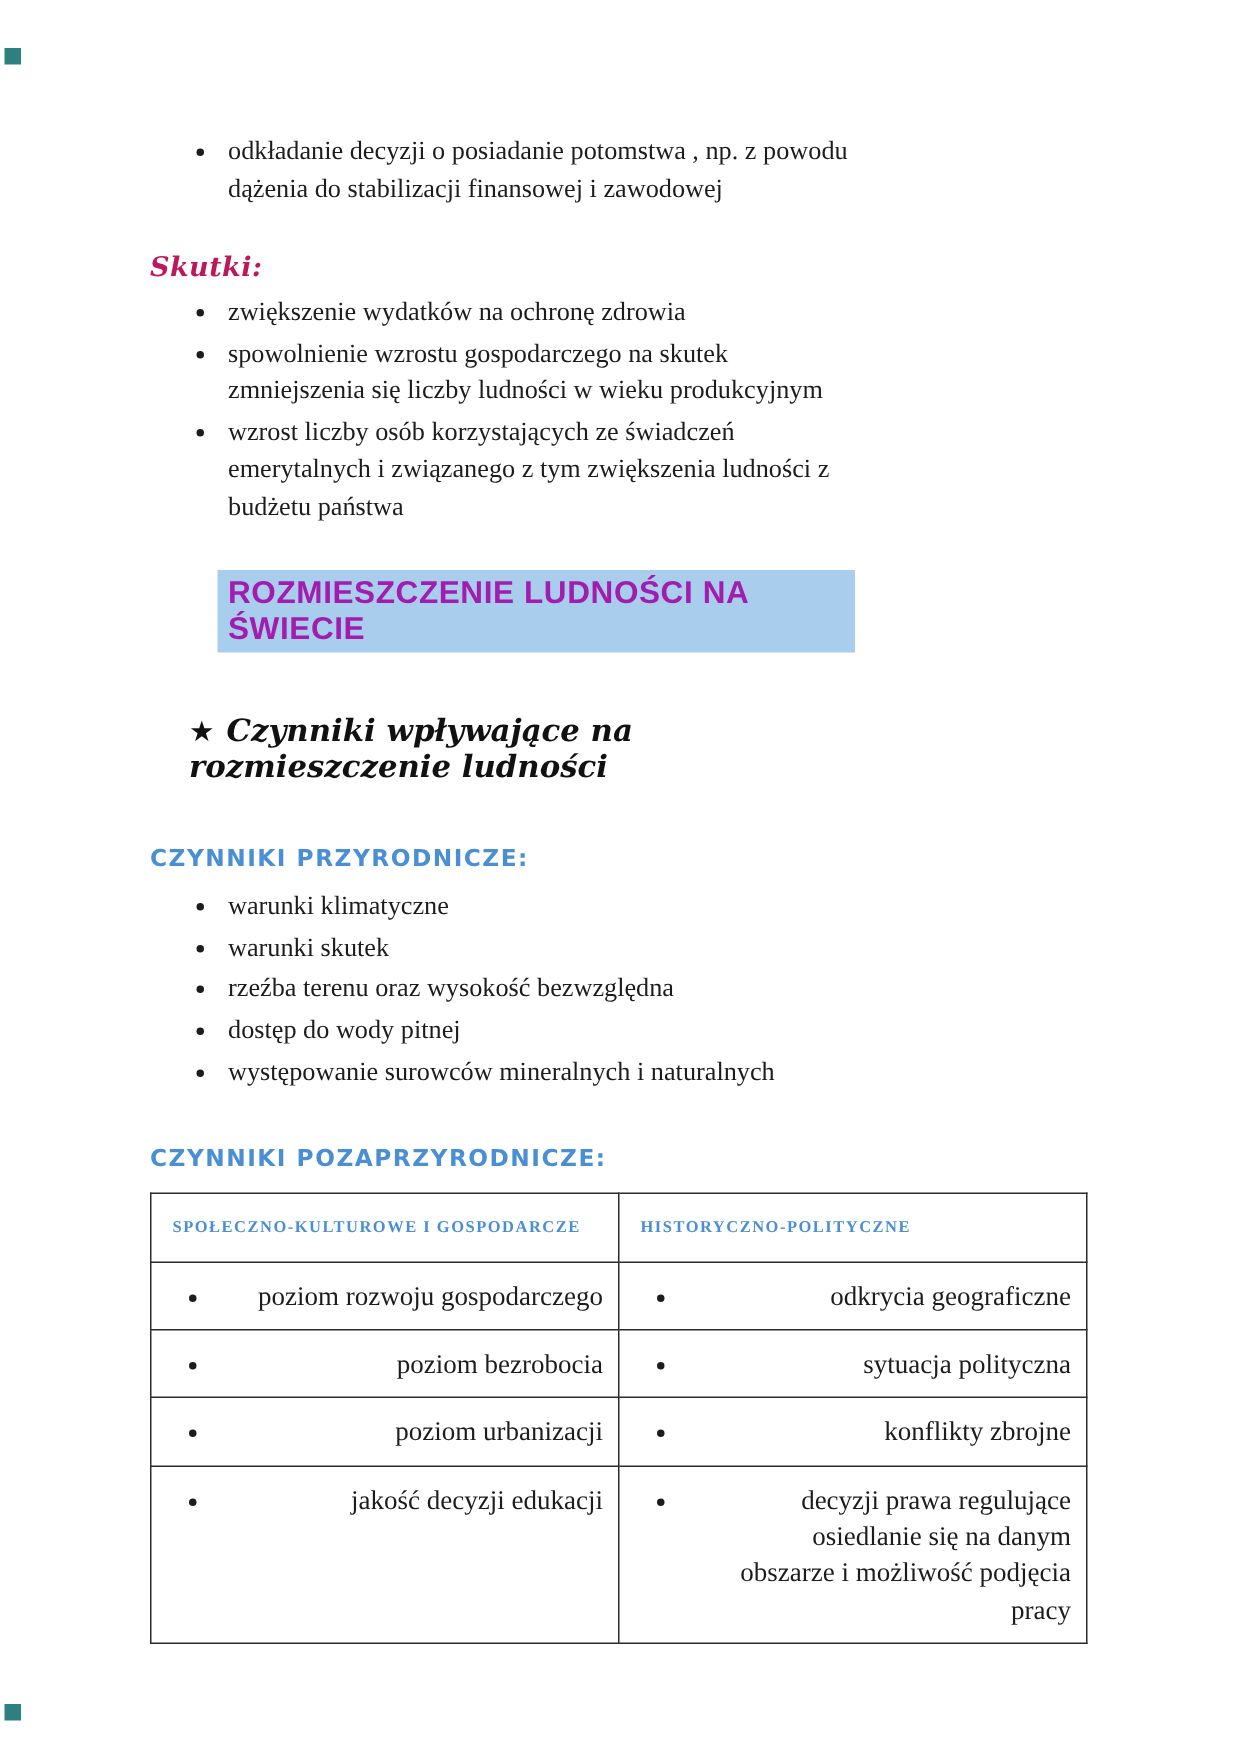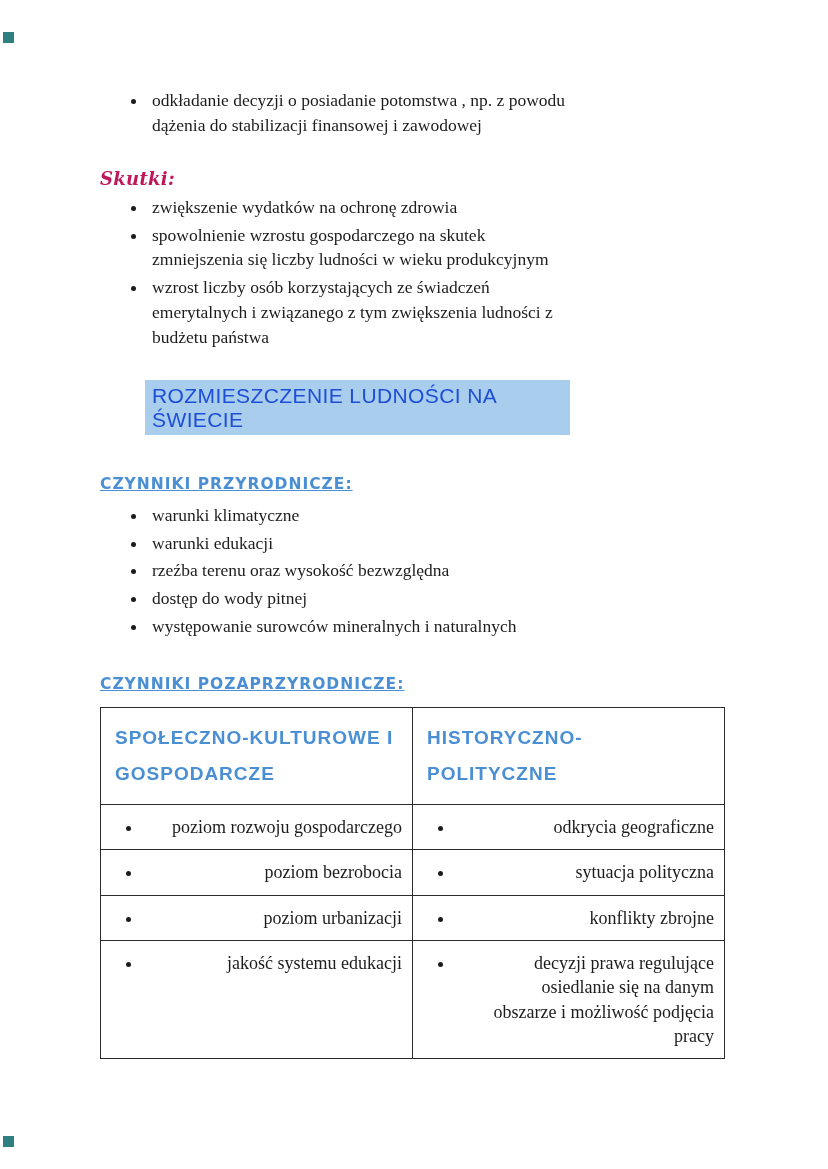--- a/index.html
+++ b/index.html
@@ -49,24 +49,24 @@
     margin-bottom: 6px;
     letter-spacing: 0.3px;
   }
 
   .skutki-list { margin-bottom: 30px; }
 
   .main-title-wrap { margin-left: 45px; margin-bottom: 40px; }
   .main-title {
     display: inline-block;
     font-family: "Liberation Sans", sans-serif;
-    font-weight: 400;
+    font-weight: 700;
     font-size: 21px;
     letter-spacing: 0.4px;
-    color: #1d4ed8;
+    color: #a21caf;
     background: #a9cdec;
     padding: 4px 7px 3px 7px;
   }
 
   .subtitle {
     margin-left: 26px;
     margin-bottom: 40px;
     font-family: "DejaVu Serif", serif;
     font-size: 20.5px;
     font-weight: bold;
@@ -80,40 +80,39 @@
     margin-right: 8px;
   }
 
   .blue-heading {
     font-family: "DejaVu Sans", sans-serif;
     font-weight: bold;
     font-size: 15.5px;
     letter-spacing: 1px;
     color: #4a8fd4;
     margin-bottom: 10px;
-    text-decoration: underline;
   }
   .blue-heading.second { margin-bottom: 14px; }
 
   .przyrodnicze-list { margin-bottom: 36px; }
 
   table.factors {
     border-collapse: collapse;
     width: 625px;
     table-layout: fixed;
   }
   table.factors th, table.factors td {
     border: 1.6px solid #2b2b2b;
     vertical-align: top;
     text-align: left;
   }
   table.factors th {
-    font-family: Liberation Sans, sans-serif;
-    font-weight: bold;
-    font-size: 19px;
+    font-family: Liberation Serif, serif;
+    font-weight: bold;
+    font-size: 11px;
     letter-spacing: 1px;
     color: #4a8fd4;
     padding: 12px 12px 12px 14px;
     line-height: 1.9;
   }
   table.factors td { padding: 10px 10px 10px 6px; }
   table.factors td ul {
     list-style: disc;
     padding-left: 36px;
     font-size: 18px;
@@ -141,25 +140,28 @@
     <ul class="bullets skutki-list">
       <li>zwiększenie wydatków na ochronę zdrowia</li>
       <li>spowolnienie wzrostu gospodarczego na skutek zmniejszenia się liczby ludności w wieku produkcyjnym</li>
       <li>wzrost liczby osób korzystających ze świadczeń emerytalnych i związanego z tym zwiększenia ludności z budżetu państwa</li>
     </ul>
 
     <div class="main-title-wrap">
       <span class="main-title">ROZMIESZCZENIE LUDNOŚCI NA ŚWIECIE</span>
     </div>
 
+    <div class="subtitle">
+      <span class="star">★</span><span>Czynniki wpływające na rozmieszczenie ludności</span>
+    </div>
 
     <h3 class="blue-heading">CZYNNIKI PRZYRODNICZE:</h3>
     <ul class="bullets przyrodnicze-list">
       <li>warunki klimatyczne</li>
-      <li>warunki edukacji</li>
+      <li>warunki skutek</li>
       <li>rzeźba terenu oraz wysokość bezwzględna</li>
       <li>dostęp do wody pitnej</li>
       <li>występowanie surowców mineralnych i naturalnych</li>
     </ul>
 
     <h3 class="blue-heading second">CZYNNIKI POZAPRZYRODNICZE:</h3>
 
     <table class="factors">
       <tbody>
           <tr>
@@ -198,21 +200,21 @@
             </td>
         <td>
               <ul>
                 <li><span class="cell-text">konflikty zbrojne</span></li>
               </ul>
             </td>
       </tr>
       <tr>
         <td>
               <ul>
-                <li><span class="cell-text">jakość systemu edukacji</span></li>
+                <li><span class="cell-text">jakość decyzji edukacji</span></li>
               </ul>
             </td>
         <td>
               <ul>
                 <li><span class="cell-text">decyzji prawa regulujące osiedlanie się na danym obszarze i możliwość podjęcia pracy</span></li>
               </ul>
             </td>
       </tr>
     </tbody>
       </table>

